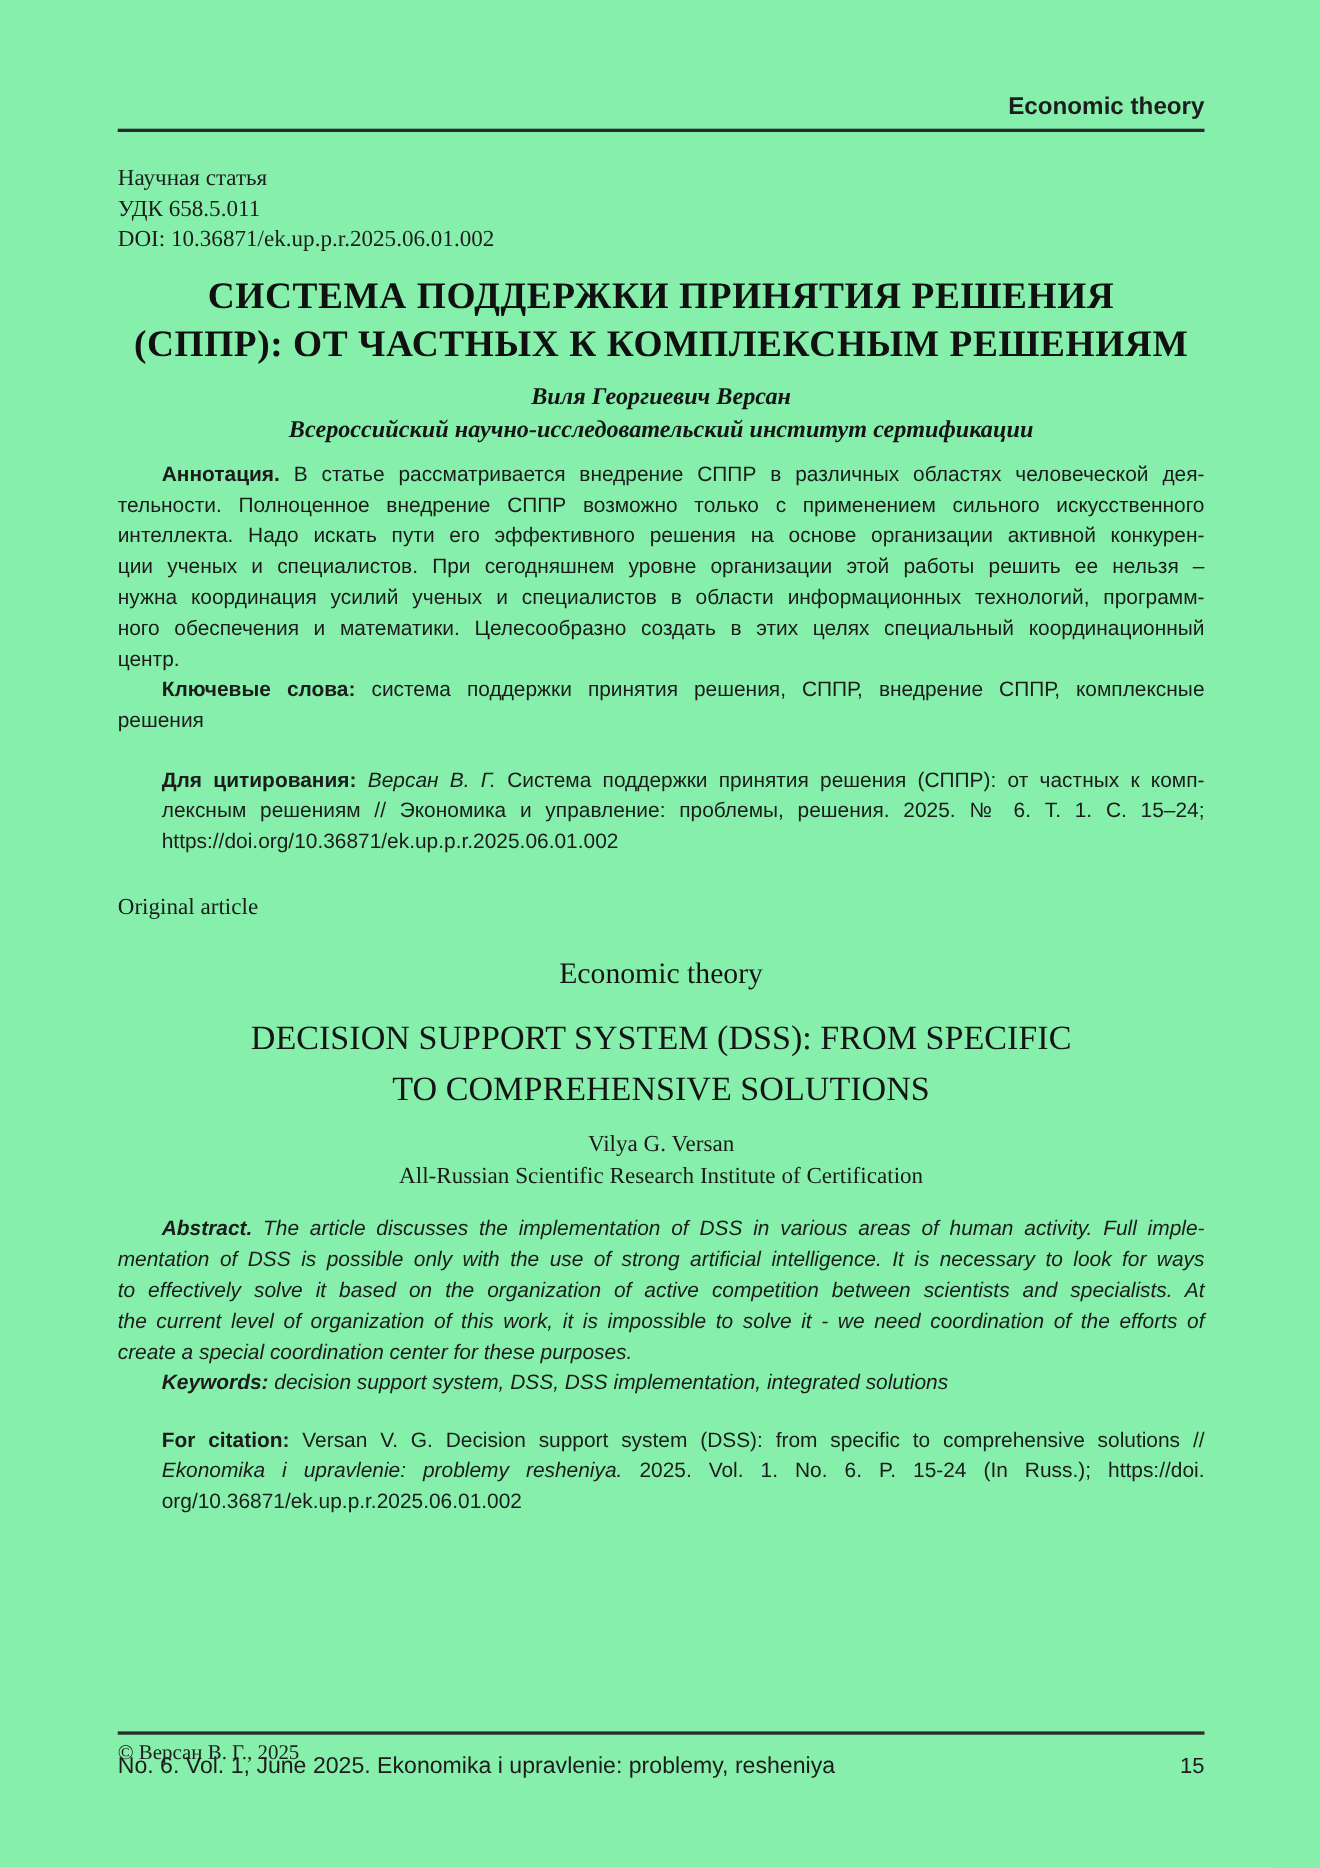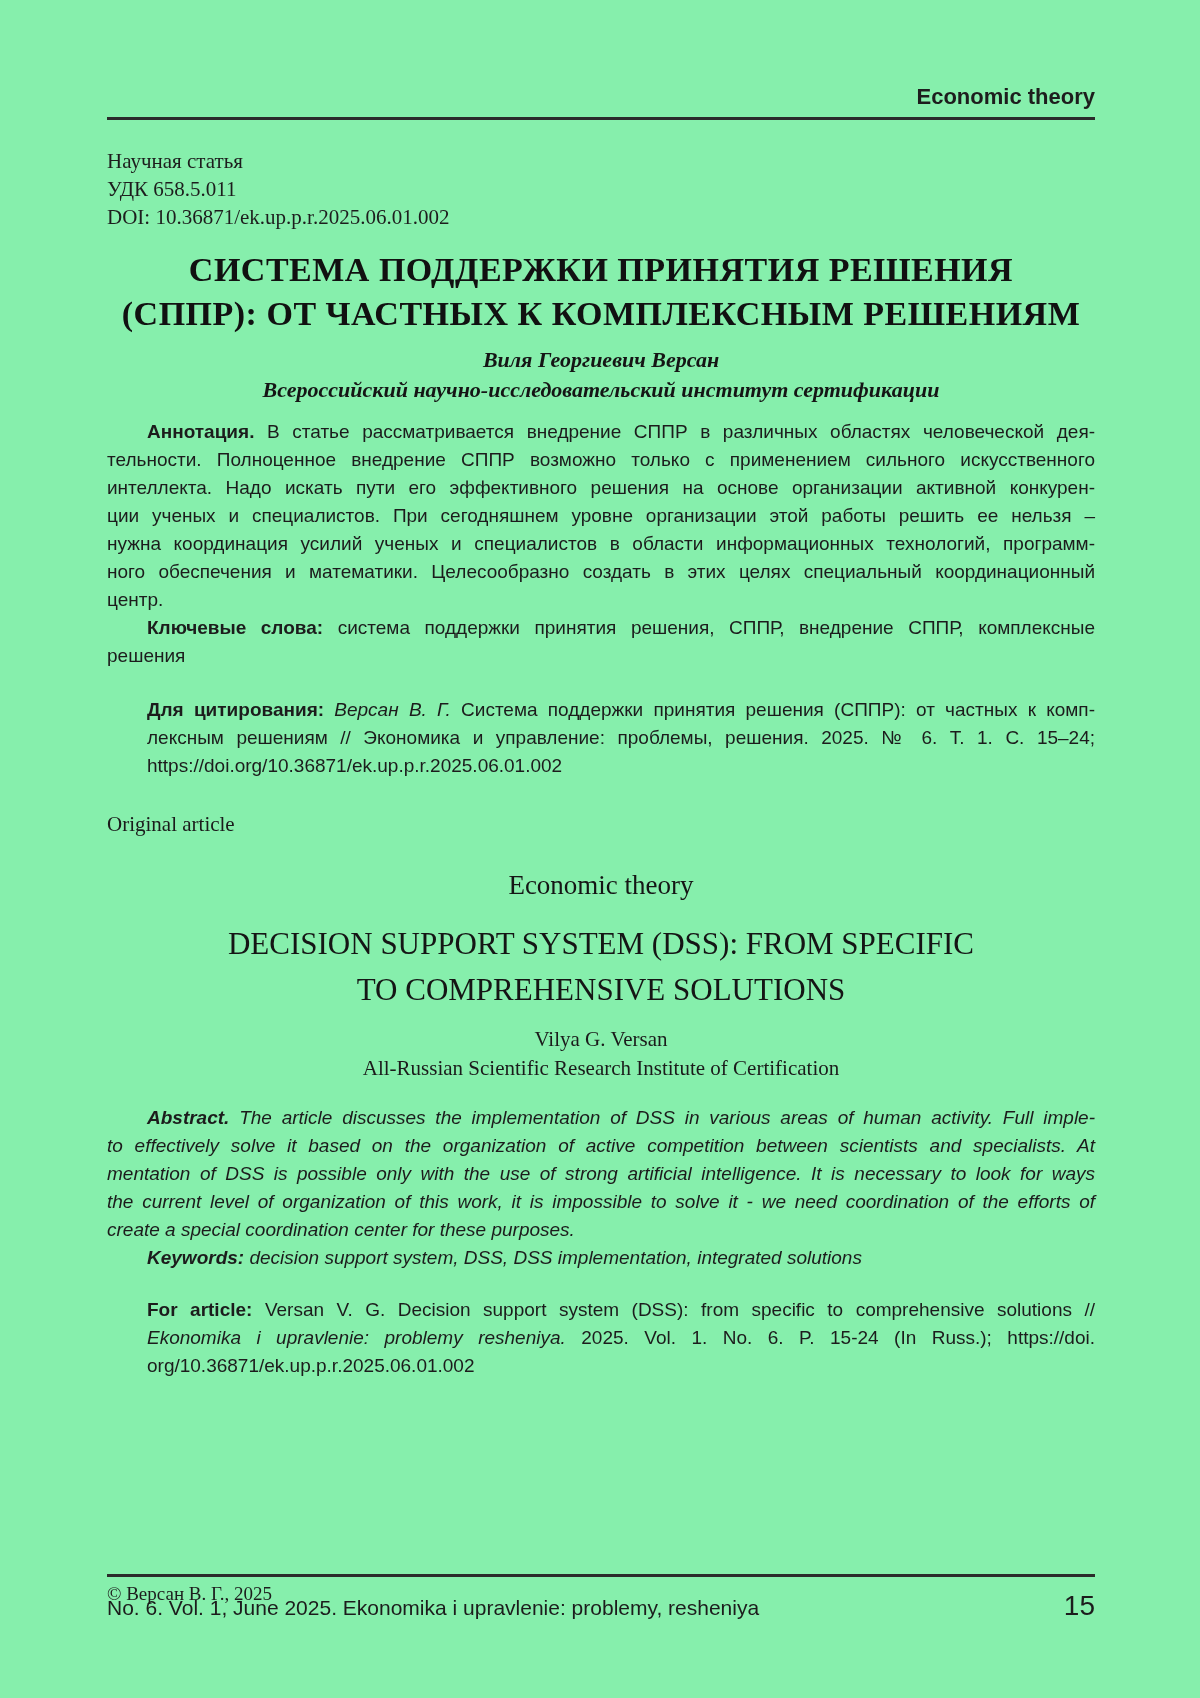--- a/index.html
+++ b/index.html
@@ -100,21 +100,21 @@
     position: absolute;
     left: 107px;
     width: 988px;
     top: 1592px;
     display: flex;
     justify-content: space-between;
     align-items: baseline;
     font: 21px/28px "Liberation Sans", sans-serif;
     color: #1c1c1c;
   }
-  .footer-page-number { font-size: 28px; }
+  .footer-page-number { font-size: 20px; }
   b.lbl { font-weight: bold; }
 </style>
 </head>
 <body>
 
 <div class="page">
   <div class="content">
 
     <div class="running-head">Economic theory</div>
     <div class="rule"></div>
@@ -165,32 +165,32 @@
       <div>TO COMPREHENSIVE SOLUTIONS</div>
     </div>
 
     <div class="author-en">
       <div>Vilya G. Versan</div>
       <div>All-Russian Scientific Research Institute of Certification</div>
     </div>
 
     <div class="par par-it abstract-en">
       <div class="jline ind"><b class="lbl">Abstract.</b> <span>The article discusses the implementation of DSS in various areas of human activity. Full imple-</span></div>
+      <div class="jline">mentation of DSS is possible only with the use of strong artificial intelligence. It is necessary to look for ways</div>
       <div class="jline">to effectively solve it based on the organization of active competition between scientists and specialists. At</div>
-      <div class="jline">mentation of DSS is possible only with the use of strong artificial intelligence. It is necessary to look for ways</div>
       <div class="jline">the current level of organization of this work, it is impossible to solve it - we need coordination of the efforts of</div>
       <div class="lline">create a special coordination center for these purposes.</div>
     </div>
 
     <div class="par par-it">
       <div class="lline ind"><b class="lbl">Keywords:</b> <span>decision support system, DSS, DSS implementation, integrated solutions</span></div>
     </div>
 
     <div class="par blk citation-en">
-      <div class="jline"><b class="lbl">For article:</b> <span>Versan V. G. Decision support system (DSS): from specific to comprehensive solutions //</span></div>
+      <div class="jline"><b class="lbl">For citation:</b> <span>Versan V. G. Decision support system (DSS): from specific to comprehensive solutions //</span></div>
       <div class="jline"><i>Ekonomika i upravlenie: problemy resheniya.</i> <span>2025. Vol. 1. No. 6. P. 15-24 (In Russ.); https://doi.</span></div>
       <div class="lline">org/10.36871/ek.up.p.r.2025.06.01.002</div>
     </div>
 
   </div>
 
   <div class="copyright">© Версан В. Г., 2025</div>
   <div class="footer-rule"></div>
   <div class="footer-row">
     <span>No. 6. Vol. 1, June 2025. Ekonomika i upravlenie: problemy, resheniya</span>

